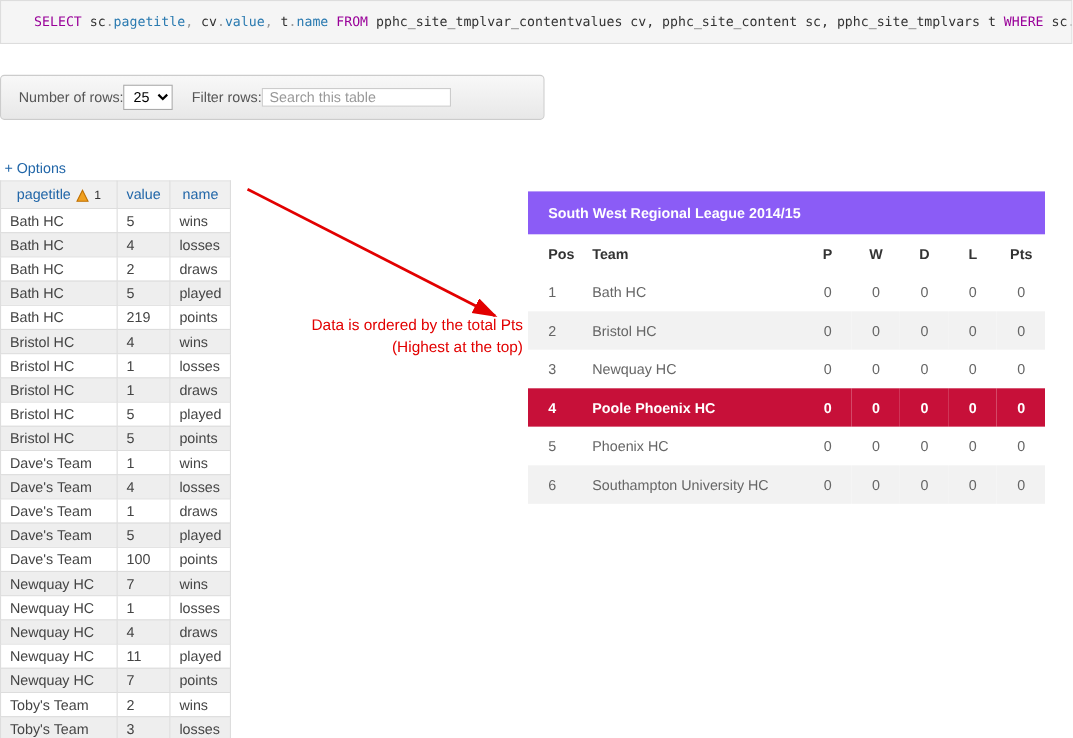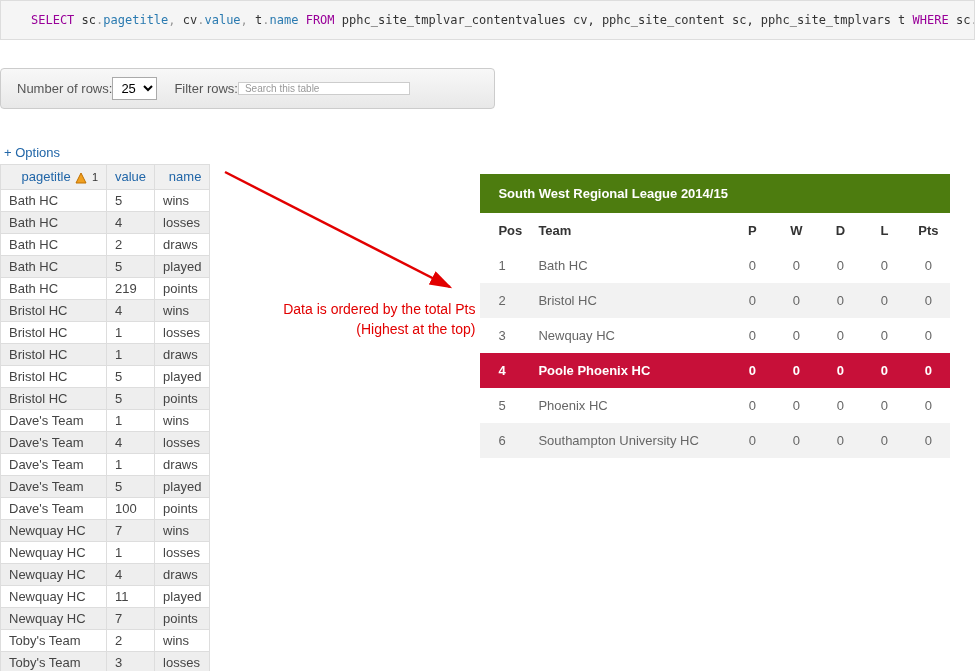--- a/index.html
+++ b/index.html
@@ -9,46 +9,46 @@
 .sql-bar .kw { color: #909; }
 .sql-bar .var { color: #333; }
 .sql-bar .dot { color: #999; }
 .sql-bar .name { color: #333; }
 .sql-bar .op { color: #999; }
 
 .toolbar { background: linear-gradient(#f8f8f8, #e8e8e8); border: 1px solid #ccc; border-radius: 4px; padding: 8px 16px; margin: 28px 0 20px 0; display: inline-flex; align-items: center; gap: 0; width: 495px; }
 .toolbar label { color: #555; }
 .toolbar select { padding: 2px 4px; border: 1px solid #aaa; background: #fff; font-size: 13px; }
 .toolbar .filter-label { margin-left: 17px; color: #555; }
-.toolbar input[type=text] { padding: 0 6px; border: 1px solid #ccc; font-size: 10px; width: 172px; color: #333; }
+.toolbar input[type=text] { padding: 0 6px; border: 1px solid #ccc; font-size: 13px; width: 172px; color: #333; }
 .toolbar input[type=text]::placeholder { color: #999; }
 
 .options-link { color: #2166a8; margin: 16px 0 4px 4px; display: block; cursor: pointer; }
 
 .columns { display: flex; align-items: flex-start; }
 
 .db-table { border-collapse: collapse; font-size: 13px; }
-.db-table th { background: #f0f0f0; border: 1px solid #ddd; padding: 4px 8px; text-align: right; color: #2166a8; font-weight: normal; cursor: pointer; }
+.db-table th { background: #f0f0f0; border: 1px solid #ddd; padding: 4px 8px; text-align: center; color: #2166a8; font-weight: normal; cursor: pointer; }
 .db-table th .sort-icon { display: inline-block; width: 14px; height: 14px; vertical-align: middle; }
 .db-table th .sort-num { color: #333; font-size: 11px; }
 .db-table td { border: 1px solid #ddd; padding: 3px 8px; color: #444; }
 .col-pagetitle { width: 106px; }
 .col-value { width: 48px; }
 .col-name { width: 54px; }
 .db-table tr.odd td { background: #fff; }
 .db-table tr.even td { background: #eeeeee; }
 
 .right-col { margin-left: 270px; margin-top: 10px; position: relative; }
 
-.annotation { position: absolute; left: -215px; top: 126px; color: #e20000; font-size: 14px; text-align: right; width: 210px; line-height: 1.4; }
+.annotation { position: absolute; left: -215px; top: 112px; color: #e20000; font-size: 14px; text-align: right; width: 210px; line-height: 1.4; }
 .arrow-svg { position: absolute; left: -265px; top: -12px; pointer-events: none; }
 
 .standings { width: 470px; font-family: 'Helvetica Neue', Arial, sans-serif; }
 .standings-title { background: #c71039; color: #fff; padding: 14px 18px; font-size: 18px; font-weight: 700; letter-spacing: 0.5px; }
-.standings-sub { background: #4d7c0f; color: #fff; padding: 12px 18px; font-size: 13px; font-weight: 700; }
+.standings-sub { background: #8b5cf6; color: #fff; padding: 12px 18px; font-size: 13px; font-weight: 700; }
 .standings-table { width: 100%; border-collapse: collapse; font-size: 13px; }
 .standings-table th { text-align: left; padding: 10px 8px; font-weight: 700; color: #333; margin-top: 32px; }
 .standings-table th.num, .standings-table td.num { text-align: center; width: 44px; }
 .standings-table td { padding: 10px 8px; color: #666; }
 .standings-table tr.odd td { background: #fff; }
 .standings-table tr.even td { background: #f2f2f2; }
 .standings-table tr.highlight td { background: #c71039; color: #fff; font-weight: 700; }
 .standings-table .pos-col { width: 50px; padding-left: 18px; }
 .standings-table .team-col { width: 200px; }
 </style>

